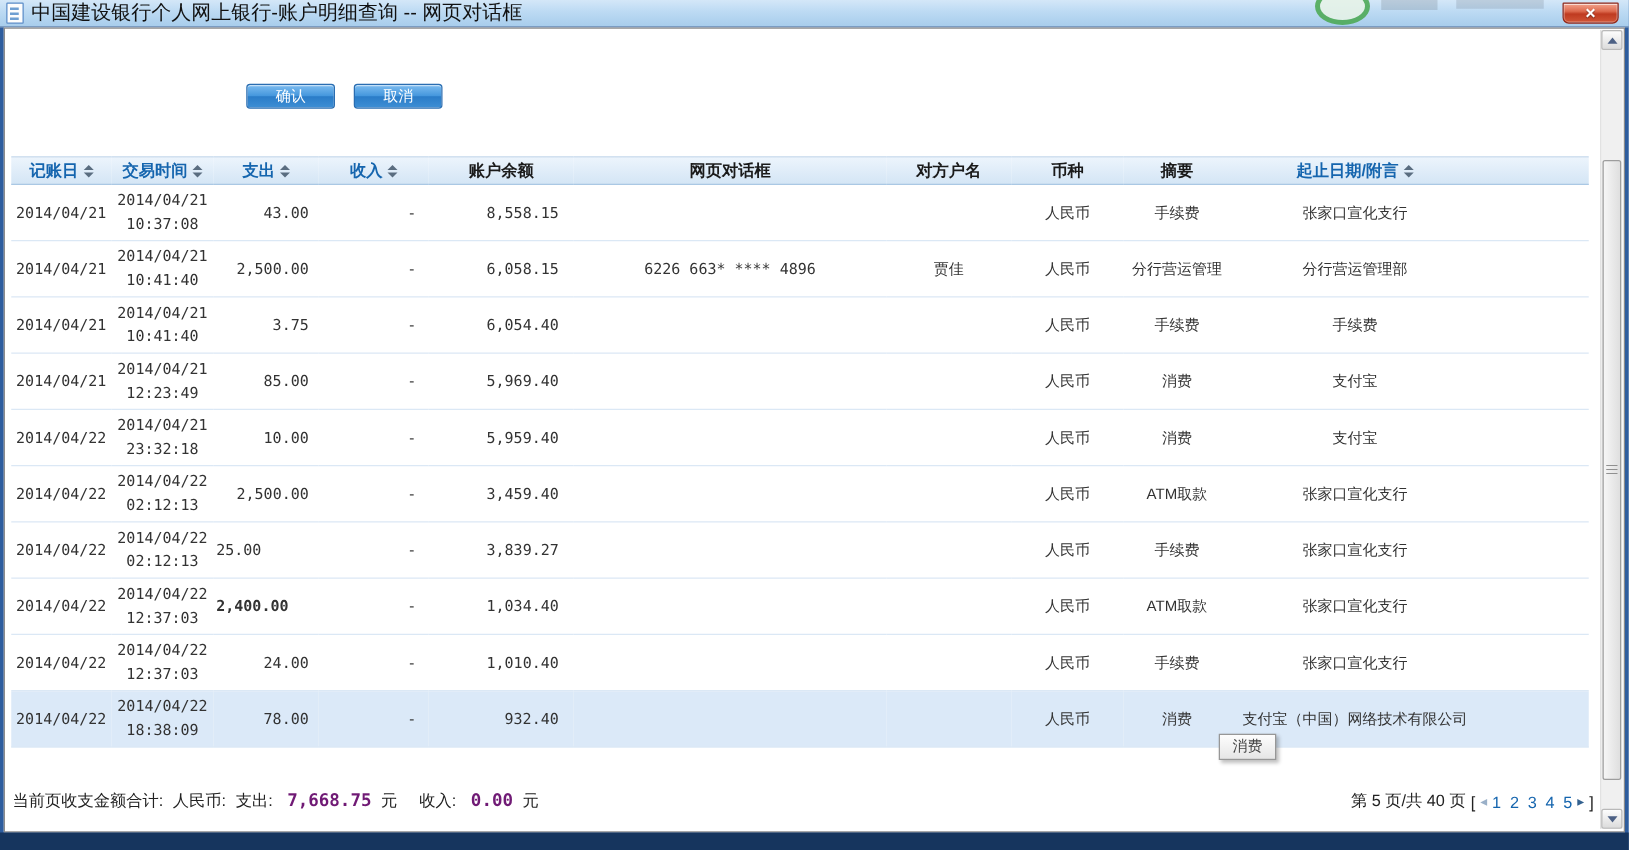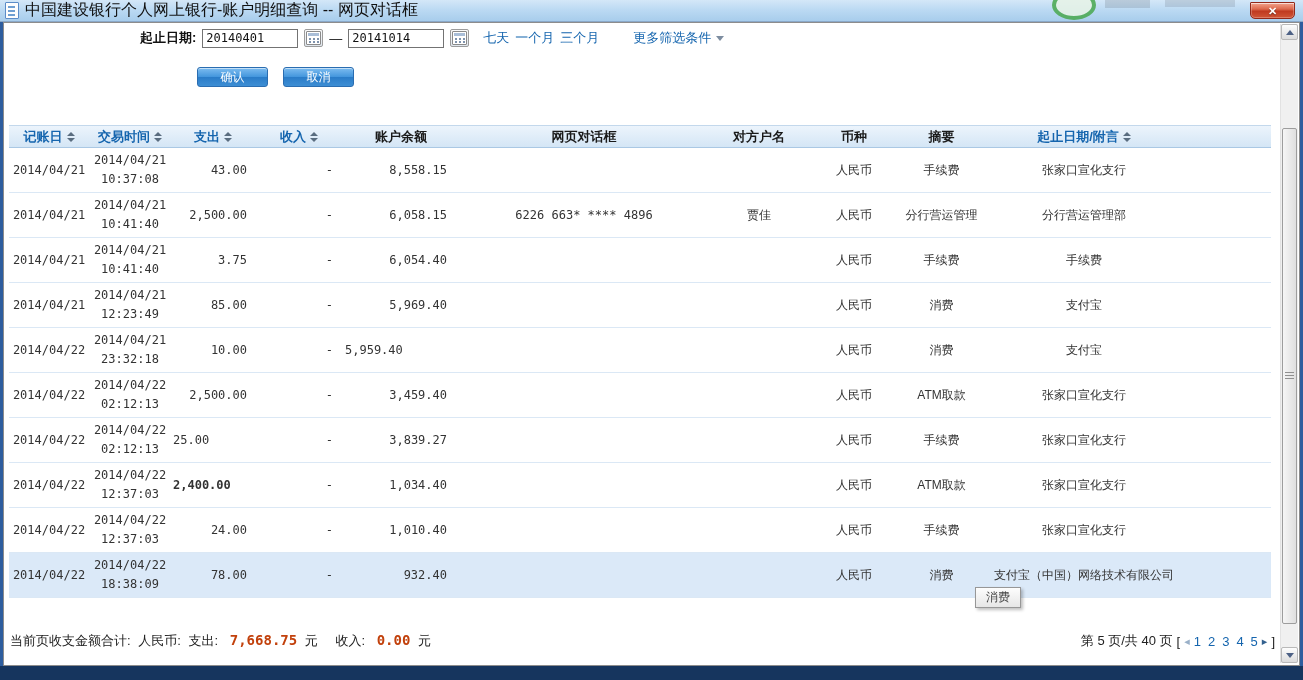--- a/index.html
+++ b/index.html
@@ -135,21 +135,21 @@
     z-index:5;
   }
 
   
   .footer{
     position:absolute;left:6px;right:24px;top:606px;height:24px;
     display:flex;align-items:center;justify-content:space-between;
     font-size:13px;color:#222;white-space:nowrap;
   }
   .summary span{margin-right:4px;}
-  .amount{color:#c2410c;font-weight:bold;font-size:14px;font-family:"DejaVu Sans Mono",monospace;margin:0 4px;}
+  .amount{color:#701a75;font-weight:bold;font-size:14px;font-family:"DejaVu Sans Mono",monospace;margin:0 4px;}
   .pagination{display:flex;align-items:center;gap:4px;}
   .pagination .pginfo{color:#222;}
   .pagination a{color:#1565ae;text-decoration:none;cursor:pointer;font-size:13px;}
   .pg-arrow{font-size:11px;cursor:pointer;}
   .pg-prev{color:#9ab0c8;}
   .pg-next{color:#33618f;}
 
   
   .scrollbar{
     position:absolute;top:1px;bottom:2px;right:1px;width:17px;
@@ -184,39 +184,20 @@
     <span class="doc-icon"></span>
     <span class="title-text">中国建设银行个人网上银行-账户明细查询 -- 网页对话框</span>
     <span class="bg-green"></span>
     <span class="bg-smudge1"></span>
     <span class="bg-smudge2"></span>
     <button class="close-btn"><span>✕</span></button>
   </div>
 
   <div class="panel">
 
-    <div class="filter-row">
-      <span class="lbl-bold">起止日期:</span>
-      <input class="date-input" value="20140401" style="">
-      <button class="cal-btn">
-          <span class="cal"></span>
-        </button>
-      <span>—</span>
-      <input class="date-input" value="20141014" style="">
-      <button class="cal-btn">
-          <span class="cal"></span>
-        </button>
-      <a class="qlink gap">七天</a>
-      <a class="qlink">一个月</a>
-      <a class="qlink">三个月</a>
-      <a class="qlink more">
-        <span>更多筛选条件</span>
-        <i class="dd-arrow"></i>
-      </a>
-    </div>
 
     <div class="btn-row">
       <button class="btn">确认</button>
       <button class="btn">取消</button>
     </div>
 
 
     <table class="grid">
       <thead>
         <tr>
@@ -314,21 +295,21 @@
             <td style="text-align: center;"></td>
           </tr>
           <tr>
             <td class="num" style="text-align: center;">2014/04/22</td>
             <td class="num" style="text-align: center;">
               <div class="l2">2014/04/21</div>
               <div class="l2">23:32:18</div>
             </td>
             <td class="num" style="text-align: right; padding-right: 8px;">10.00</td>
             <td class="num" style="text-align: right; padding-right: 10px;">-</td>
-            <td class="num" style="padding-right: 12px;">5,959.40</td>
+            <td class="num" style="text-align: right; padding-right: 12px;">5,959.40</td>
             <td class="num" style="text-align: center;"></td>
             <td style="text-align: center;"></td>
             <td style="text-align: center;">人民币</td>
             <td style="text-align: center;">消费</td>
             <td style="text-align: center;">支付宝</td>
             <td style="text-align: center;"></td>
           </tr>
           <tr>
             <td class="num" style="text-align: center;">2014/04/22</td>
             <td class="num" style="text-align: center;">

